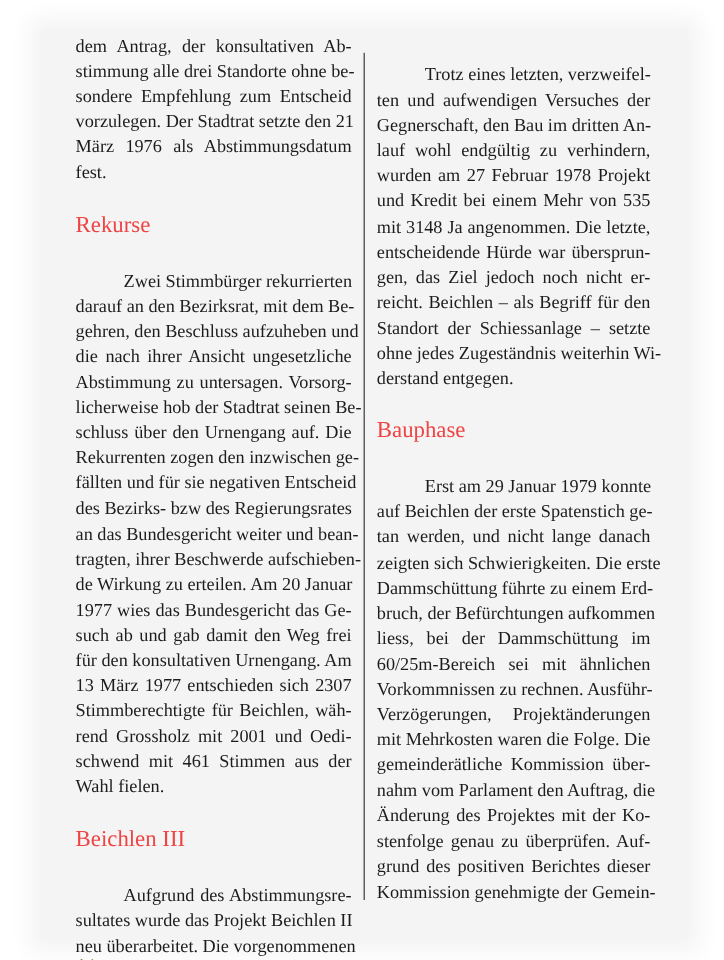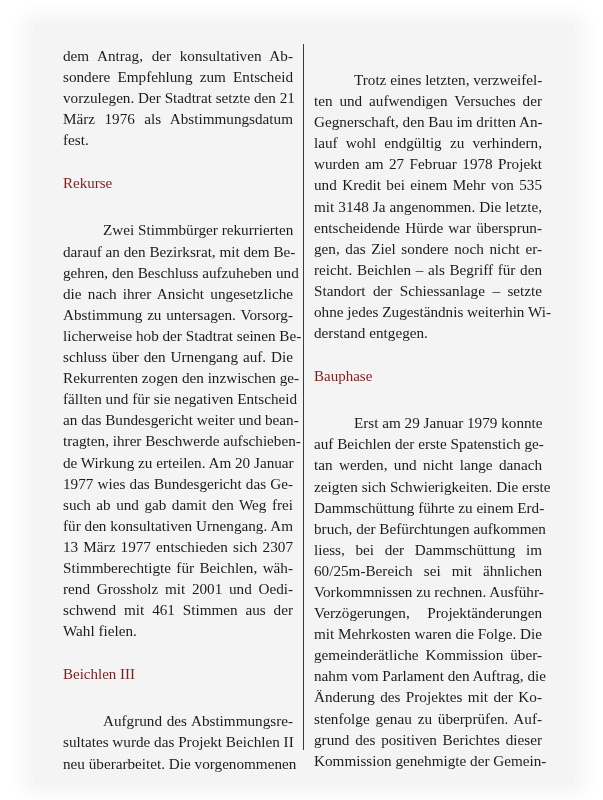--- a/index.html
+++ b/index.html
@@ -6,57 +6,59 @@
     body {
       width: 603px; height: 800px; background: #ffffff; position: relative; overflow: hidden;
       font-family: "Liberation Serif", "DejaVu Serif", serif; color: #1c1c1c;
     }
     .paper {
       position: absolute; left: 34px; top: 24px; width: 540px; height: 760px;
       background: #f4f4f4;
       box-shadow: 0 0 18px 10px #f4f4f4;
     }
     .col {
-      position: absolute; top: 45px; font-size: 15.2px; line-height: 21.1px;
+      position: absolute; top: 28px; font-size: 15.2px; line-height: 21.1px;
     }
     .col-left { left: 63px; width: 230px; }
     .col-right { left: 314px; width: 228px; }
     .divider {
       position: absolute; left: 303px; top: 44px; width: 1px; height: 706px; background: #3a3a3a;
     }
     .line { display: block; white-space: nowrap; text-align: justify; text-align-last: justify; height: 21.1px; }
     .line.last { text-align-last: left; }
     .line.indent { padding-left: 40px; margin-top: 24px; }
-    .heading { font-size: 15px; line-height: 24px; margin-top: 21px; margin-bottom: 19px; display: block; color: #7f1d1d; font-family: Liberation Serif, serif; }
+    .heading { font-size: 19px; line-height: 24px; margin-top: 21px; margin-bottom: 19px; display: block; color: #ef4444; font-family: Liberation Serif, serif; }
     .page-number { position: absolute; left: 64px; top: 797px; font-size: 15px; color: #4d7c0f; }
   </style>
 </head>
 <body>
 
 <div class="paper"></div>
 
 <div class="col col-left">
   <div>
       <span class="line">dem Antrag, der konsultativen Ab-</span>
+      <span class="line">stimmung alle drei Standorte ohne be-</span>
       <span class="line">sondere Empfehlung zum Entscheid</span>
       <span class="line">vorzulegen. Der Stadtrat setzte den 21</span>
       <span class="line">März 1976 als Abstimmungsdatum</span>
       <span class="line last">fest.</span>
     </div>
   <span class="heading">Rekurse</span>
   <div>
       <span class="line indent">Zwei Stimmbürger rekurrierten</span>
       <span class="line">darauf an den Bezirksrat, mit dem Be-</span>
       <span class="line">gehren, den Beschluss aufzuheben und</span>
       <span class="line">die nach ihrer Ansicht ungesetzliche</span>
       <span class="line">Abstimmung zu untersagen. Vorsorg-</span>
       <span class="line">licherweise hob der Stadtrat seinen Be-</span>
       <span class="line">schluss über den Urnengang auf. Die</span>
       <span class="line">Rekurrenten zogen den inzwischen ge-</span>
       <span class="line">fällten und für sie negativen Entscheid</span>
+      <span class="line">des Bezirks- bzw des Regierungsrates</span>
       <span class="line">an das Bundesgericht weiter und bean-</span>
       <span class="line">tragten, ihrer Beschwerde aufschieben-</span>
       <span class="line">de Wirkung zu erteilen. Am 20 Januar</span>
       <span class="line">1977 wies das Bundesgericht das Ge-</span>
       <span class="line">such ab und gab damit den Weg frei</span>
       <span class="line">für den konsultativen Urnengang. Am</span>
       <span class="line">13 März 1977 entschieden sich 2307</span>
       <span class="line">Stimmberechtigte für Beichlen, wäh-</span>
       <span class="line">rend Grossholz mit 2001 und Oedi-</span>
       <span class="line">schwend mit 461 Stimmen aus der</span>
@@ -75,21 +77,21 @@
 <div class="col col-right">
   <div>
       <span class="line indent">Trotz eines letzten, verzweifel-</span>
       <span class="line">ten und aufwendigen Versuches der</span>
       <span class="line">Gegnerschaft, den Bau im dritten An-</span>
       <span class="line">lauf wohl endgültig zu verhindern,</span>
       <span class="line">wurden am 27 Februar 1978 Projekt</span>
       <span class="line">und Kredit bei einem Mehr von 535</span>
       <span class="line">mit 3148 Ja angenommen. Die letzte,</span>
       <span class="line">entscheidende Hürde war übersprun-</span>
-      <span class="line">gen, das Ziel sondere noch nicht er-</span>
+      <span class="line">gen, das Ziel jedoch noch nicht er-</span>
       <span class="line">reicht. Beichlen – als Begriff für den</span>
       <span class="line">Standort der Schiessanlage – setzte</span>
       <span class="line">ohne jedes Zugeständnis weiterhin Wi-</span>
       <span class="line last">derstand entgegen.</span>
     </div>
   <span class="heading">Bauphase</span>
   <div>
       <span class="line indent">Erst am 29 Januar 1979 konnte</span>
       <span class="line">auf Beichlen der erste Spatenstich ge-</span>
       <span class="line">tan werden, und nicht lange danach</span>

